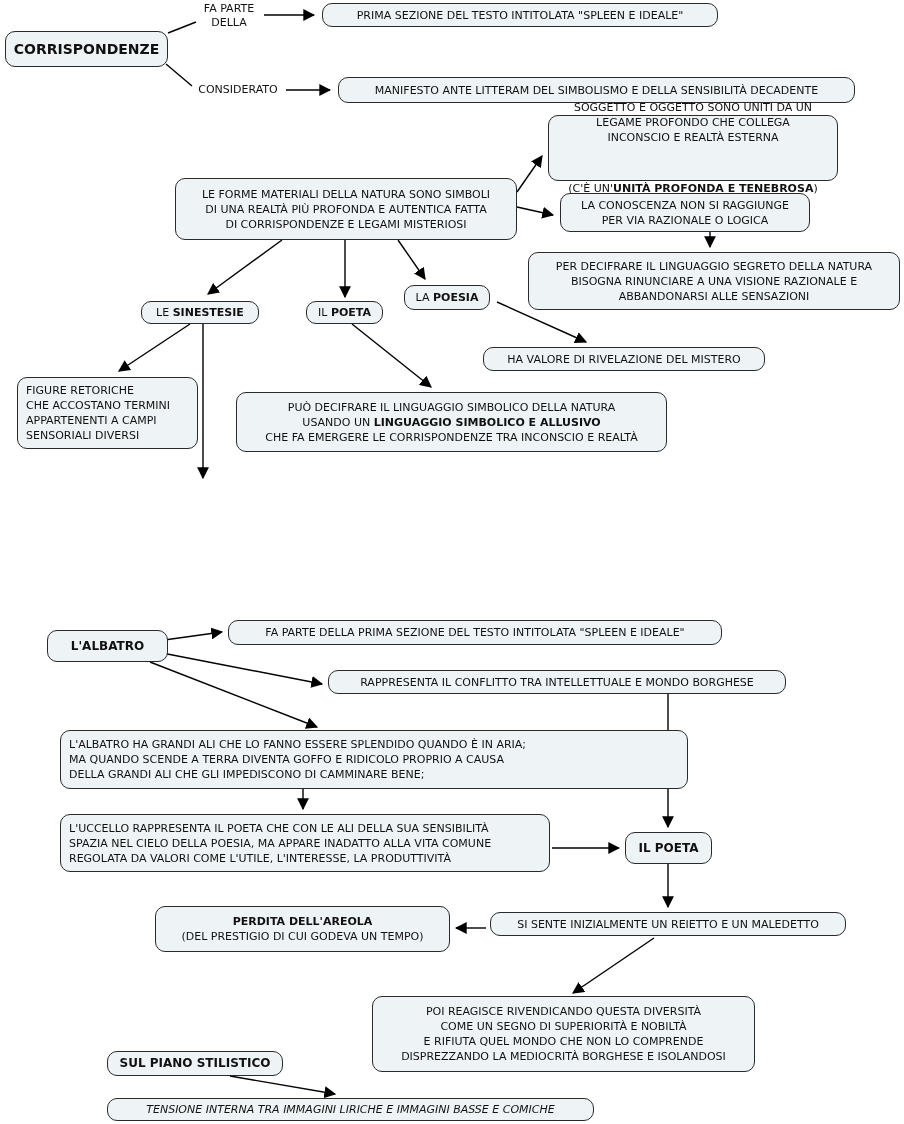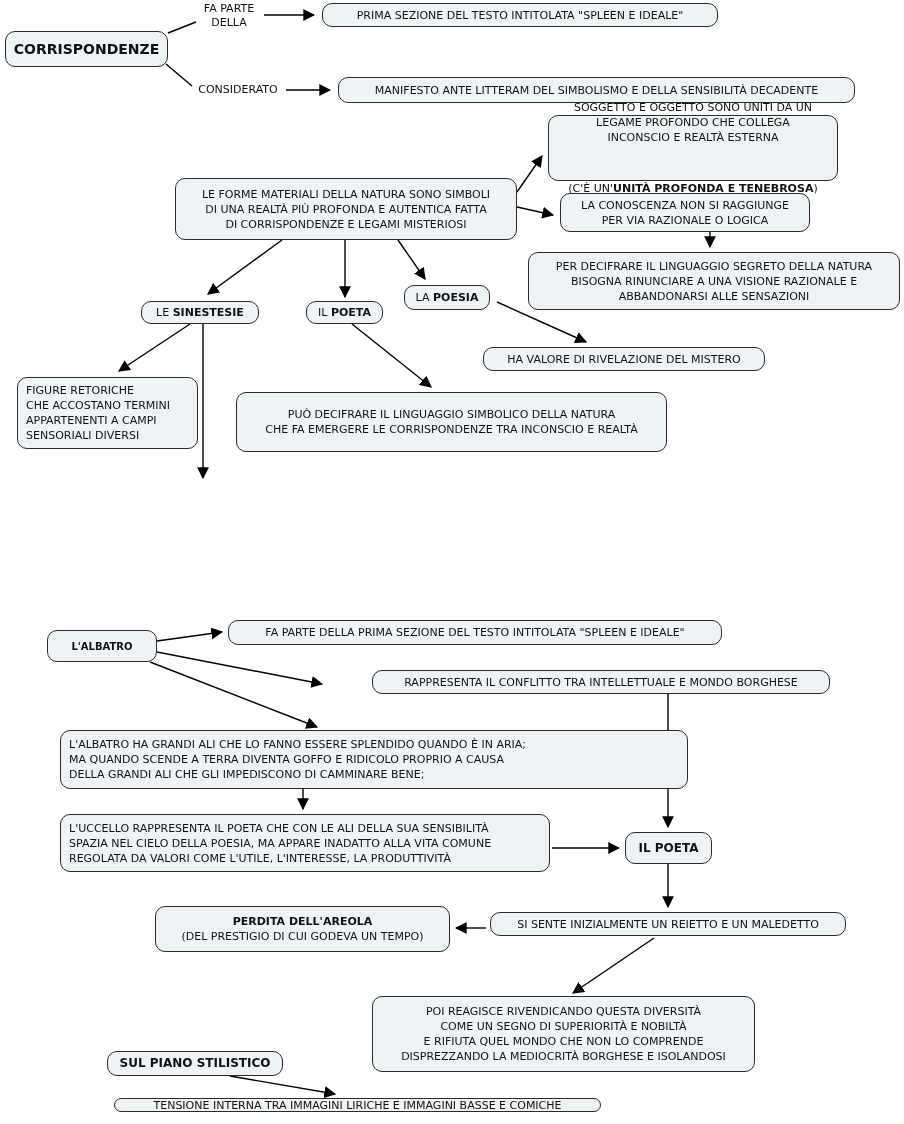--- a/index.html
+++ b/index.html
@@ -127,33 +127,36 @@
 
   <div class="node left" style="left:17px;top:377px;width:181px;height:72px;">
     <span class="txt">FIGURE RETORICHE
 CHE ACCOSTANO TERMINI
 APPARTENENTI A CAMPI
 SENSORIALI DIVERSI</span>
   </div>
 
   <div class="node" style="left:228px;top:392px;width:431px;height:60px;margin-left:8px;">
     <span class="txt">PUÒ DECIFRARE IL LINGUAGGIO SIMBOLICO DELLA NATURA</span>
+    <div>
+      <span>USANDO UN </span><span class="b">LINGUAGGIO SIMBOLICO E ALLUSIVO</span>
+    </div>
     <span class="txt">CHE FA EMERGERE LE CORRISPONDENZE TRA INCONSCIO E REALTÀ</span>
   </div>
 
 
-  <div class="node title" style="left:47px;top:630px;width:110px;height:32px;font-size:10px;text-align:center;">
+  <div class="node title" style="left:47px;top:630px;width:121px;height:32px;font-size:12px;text-align:center;">
     <span class="txt">L'ALBATRO</span>
   </div>
 
   <div class="node" style="left:228px;top:620px;width:494px;height:25px;">
     <span class="txt">FA PARTE DELLA PRIMA SEZIONE DEL TESTO INTITOLATA "SPLEEN E IDEALE"</span>
   </div>
 
-  <div class="node" style="left:328px;top:670px;width:458px;height:24px;margin-left:44px;">
+  <div class="node" style="left:328px;top:670px;width:458px;height:24px;">
     <span class="txt">RAPPRESENTA IL CONFLITTO TRA INTELLETTUALE E MONDO BORGHESE</span>
   </div>
 
   <div class="node left" style="left:60px;top:730px;width:628px;height:59px;">
     <span class="txt">L'ALBATRO HA GRANDI ALI CHE LO FANNO ESSERE SPLENDIDO QUANDO È IN ARIA;
 MA QUANDO SCENDE A TERRA DIVENTA GOFFO E RIDICOLO PROPRIO A CAUSA
 DELLA GRANDI ALI CHE GLI IMPEDISCONO DI CAMMINARE BENE;</span>
   </div>
 
   <div class="node left" style="left:60px;top:814px;width:490px;height:58px;">
@@ -179,17 +182,17 @@
     <span class="txt">POI REAGISCE RIVENDICANDO QUESTA DIVERSITÀ
 COME UN SEGNO DI SUPERIORITÀ E NOBILTÀ
 E RIFIUTA QUEL MONDO CHE NON LO COMPRENDE
 DISPREZZANDO LA MEDIOCRITÀ BORGHESE E ISOLANDOSI</span>
   </div>
 
   <div class="node title-sm" style="left:107px;top:1051px;width:176px;height:25px;">
     <span class="txt">SUL PIANO STILISTICO</span>
   </div>
 
-  <div class="node" style="left:114px;top:1098px;width:487px;height:14px;">
+  <div class="node" style="left:107px;top:1098px;width:487px;height:23px;font-style:italic;">
     <span class="txt">TENSIONE INTERNA TRA IMMAGINI LIRICHE E IMMAGINI BASSE E COMICHE</span>
   </div>
 
 </div>
 
 </body></html>

